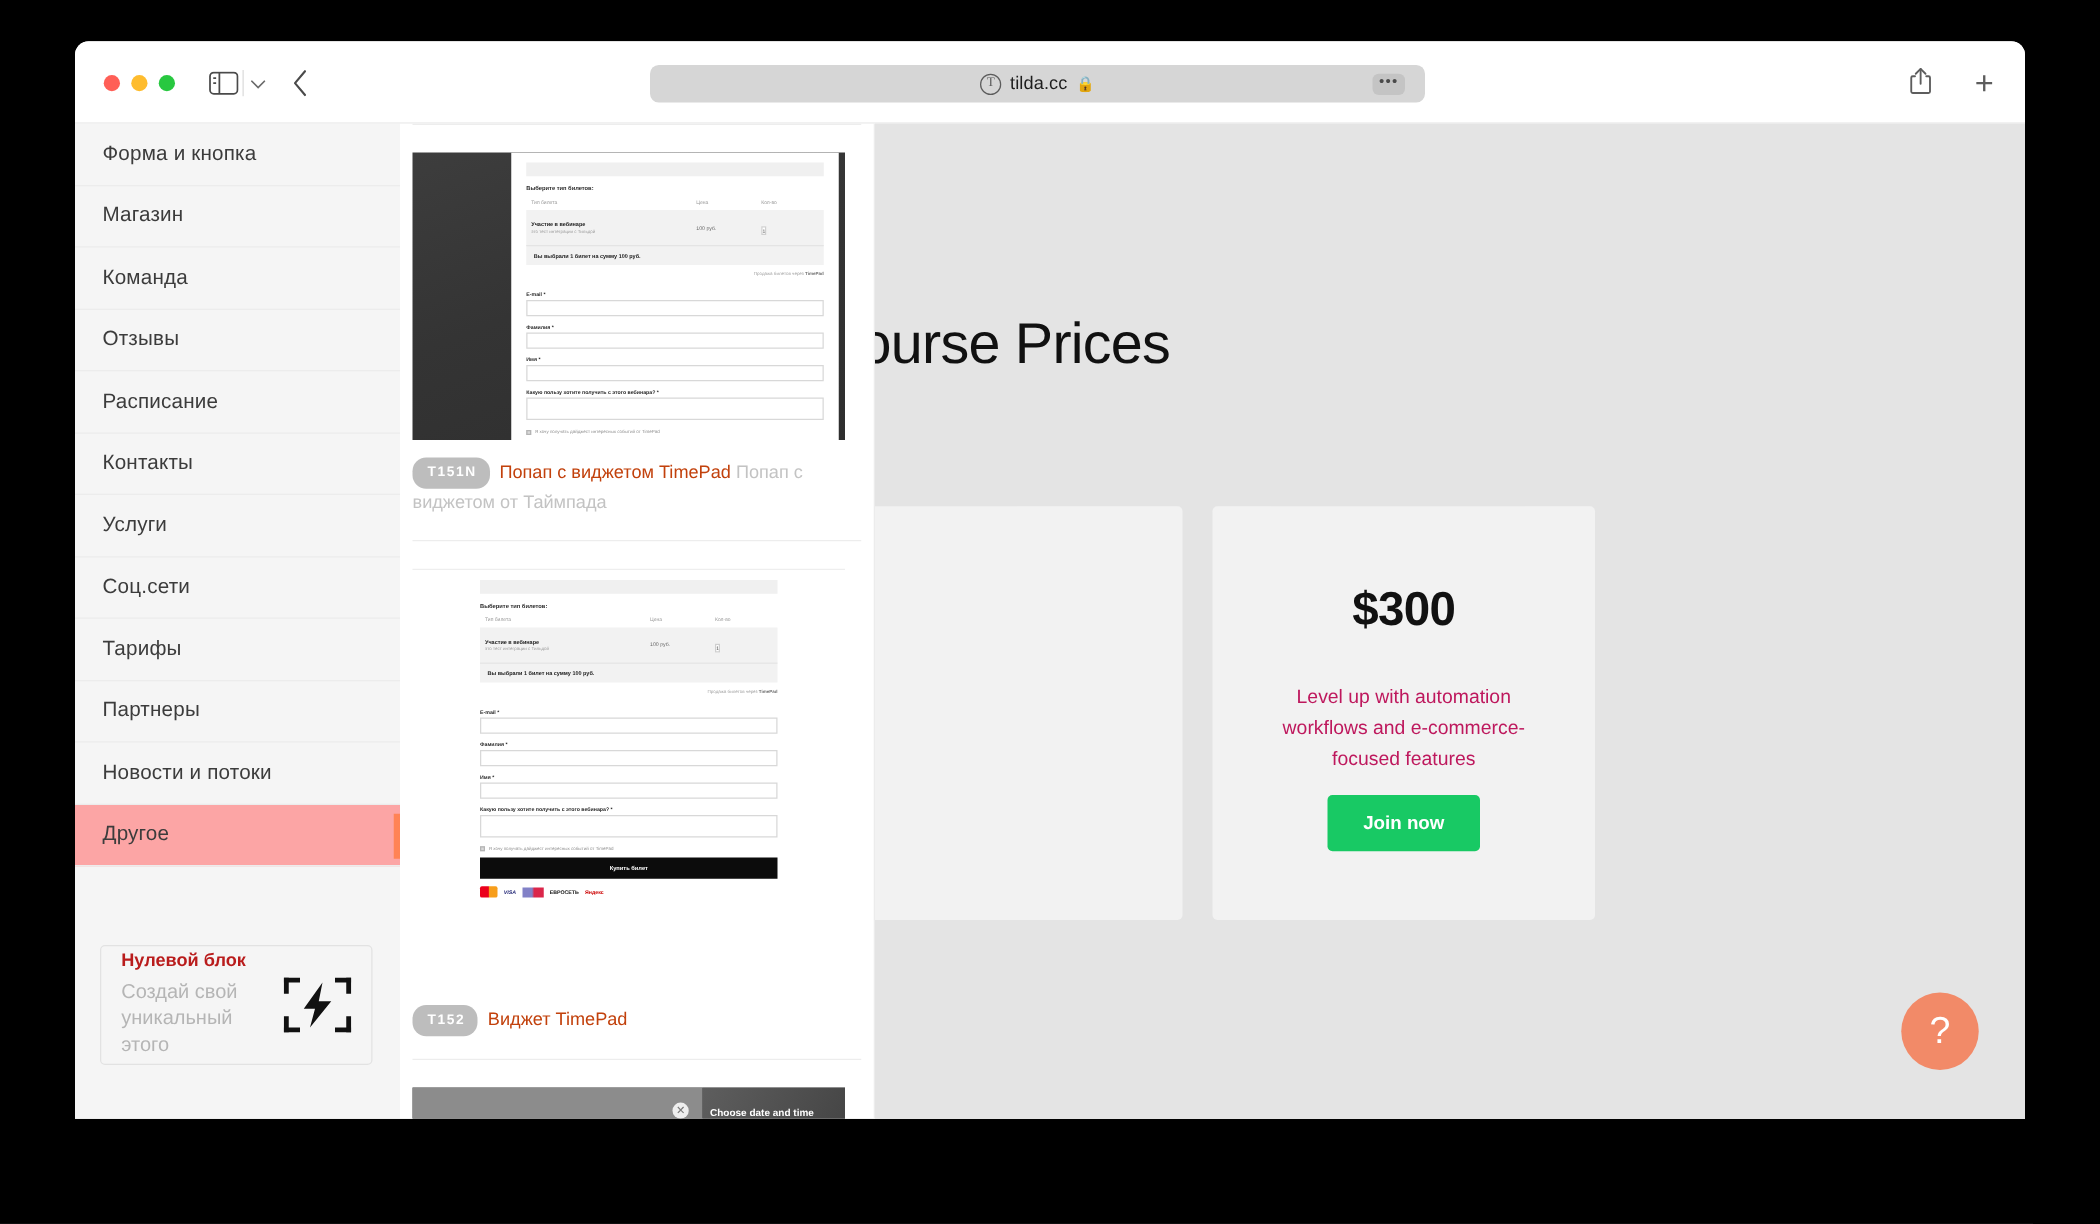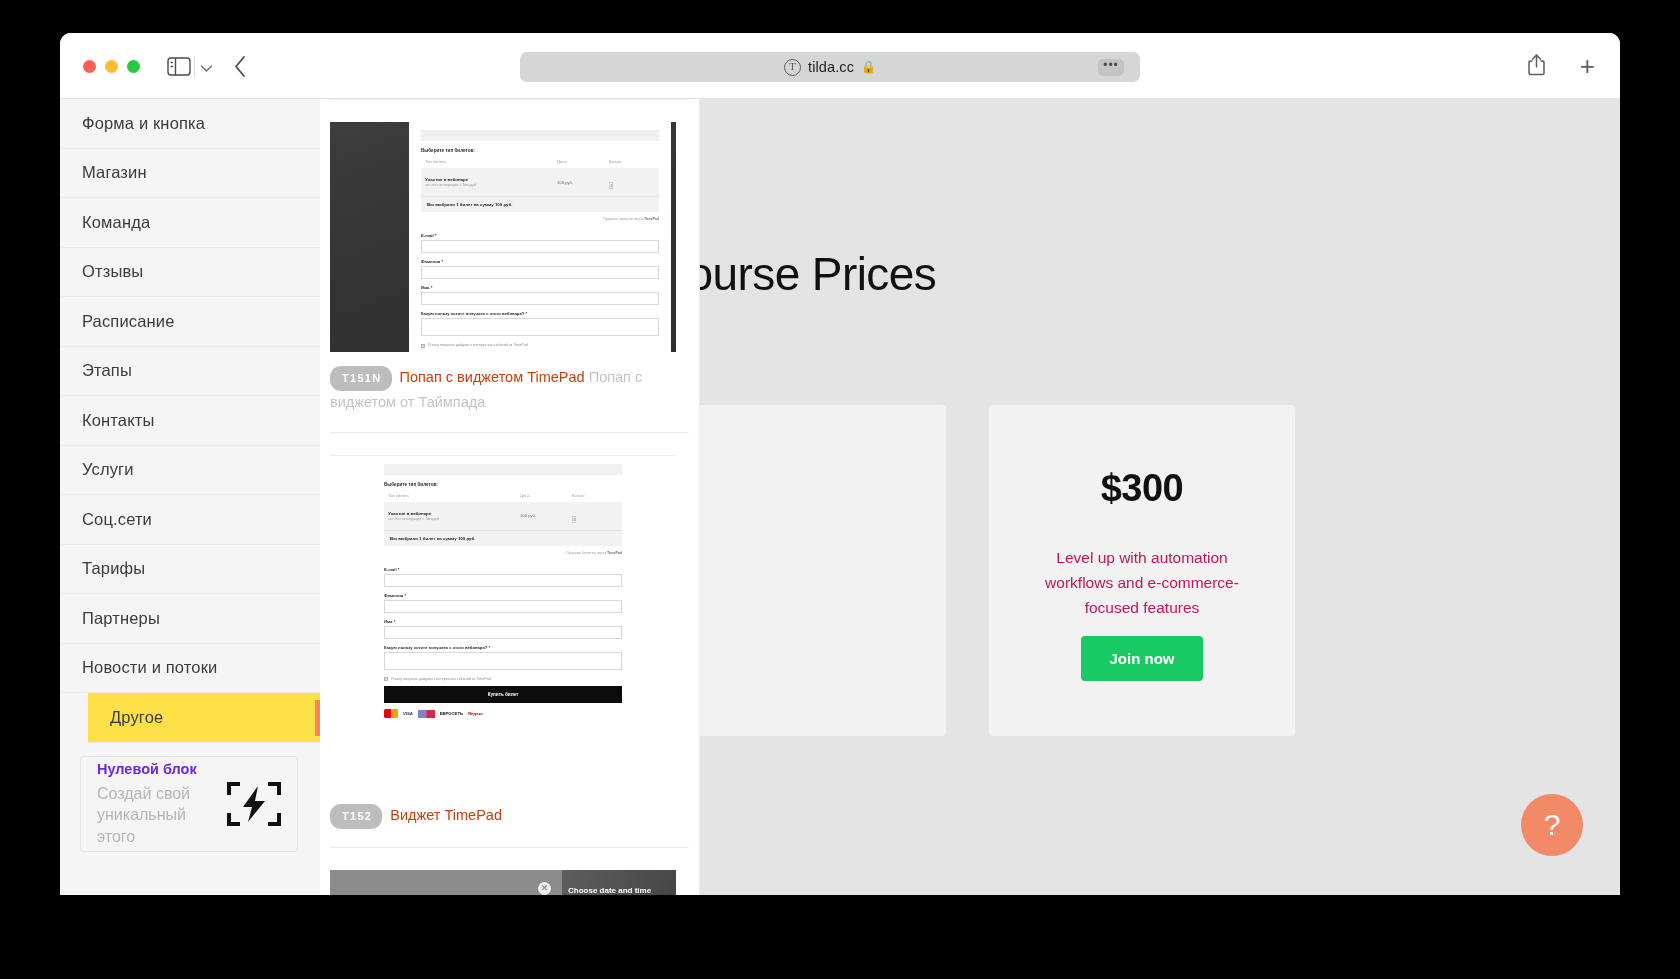--- a/index.html
+++ b/index.html
@@ -77,35 +77,35 @@
   .cat-item {
     position: relative;
     height: 49.5px;
     display: flex; align-items: center;
     padding-left: 22px;
     font-size: 16.5px;
     color: #3c3c3c;
     border-bottom: 1px solid #ececec;
     letter-spacing: .15px;
   }
-  .cat-item.active { background: #fde047; margin-left: 28px; }
+  .cat-item.active { background: #fca5a5; }
   .cat-item .marker {
     position: absolute; right: 0; top: 7px;
     width: 5px; height: 36px; background: #ff8356;
   }
   .zero-card {
     position: absolute; left: 20px; right: 22px; top: 657px;
     height: 96px;
     background: #f5f5f5;
     border: 1px solid #e2e2e2;
     border-radius: 4px;
     display: flex; align-items: center; padding: 0 16px;
   }
   .zero-text { flex: 1; }
-  .zero-title { font-size: 14.5px; font-weight: bold; color: #6d28d9; margin-bottom: 6px; }
+  .zero-title { font-size: 14.5px; font-weight: bold; color: #b91c1c; margin-bottom: 6px; }
   .zero-sub { font-size: 16px; color: #b5b5b5; line-height: 1.35; }
   .zero-icon { width: 54px; height: 44px; }
 
   
   .block-list {
     width: 380px; flex: 0 0 380px;
     background: #ffffff;
     position: relative;
     overflow: hidden;
     border-right: 1px solid #ececec;
@@ -168,21 +168,21 @@
   .t3-right { position: absolute; left: 232px; top: 0; width: 114px; height: 130px; background: linear-gradient(120deg,#5e5e5e,#3a3a3a); }
   .t3-r-title { font-size: 8px; color: #fff; font-weight: bold; padding: 16px 0 0 6px; }
 
   
   .preview { flex: 1; background: #e4e4e4; position: relative; overflow: hidden; }
   .pv-title {
     position: absolute; left: -45px; top: 148px;
     font-size: 46px; font-weight: 500; color: #111; letter-spacing: -.6px;
     white-space: nowrap;
   }
-  .pv-cards { position: absolute; left: -60px; top: 306px; display: flex; gap: 43px; }
+  .pv-cards { position: absolute; left: -60px; top: 306px; display: flex; gap: 24px; }
   .pv-card {
     width: 306px; height: 331px;
     background: #f2f2f2;
     border-radius: 4px;
     display: flex; flex-direction: column; align-items: center;
     padding-top: 62px;
   }
   .pv-price { font-size: 38px; font-weight: bold; color: #111; letter-spacing: -.5px; }
   .pv-desc { width: 232px; margin-top: 36px; text-align: center; font-size: 15.5px; line-height: 1.6; color: #be185d; }
   .pv-btn {
@@ -259,23 +259,20 @@
           <span>Магазин</span>
         </div>
       <div class="cat-item">
           <span>Команда</span>
         </div>
       <div class="cat-item">
           <span>Отзывы</span>
         </div>
       <div class="cat-item">
           <span>Расписание</span>
-        </div>
-      <div class="cat-item">
-          <span>Этапы</span>
         </div>
       <div class="cat-item">
           <span>Контакты</span>
         </div>
       <div class="cat-item">
           <span>Услуги</span>
         </div>
       <div class="cat-item">
           <span>Соц.сети</span>
         </div>

